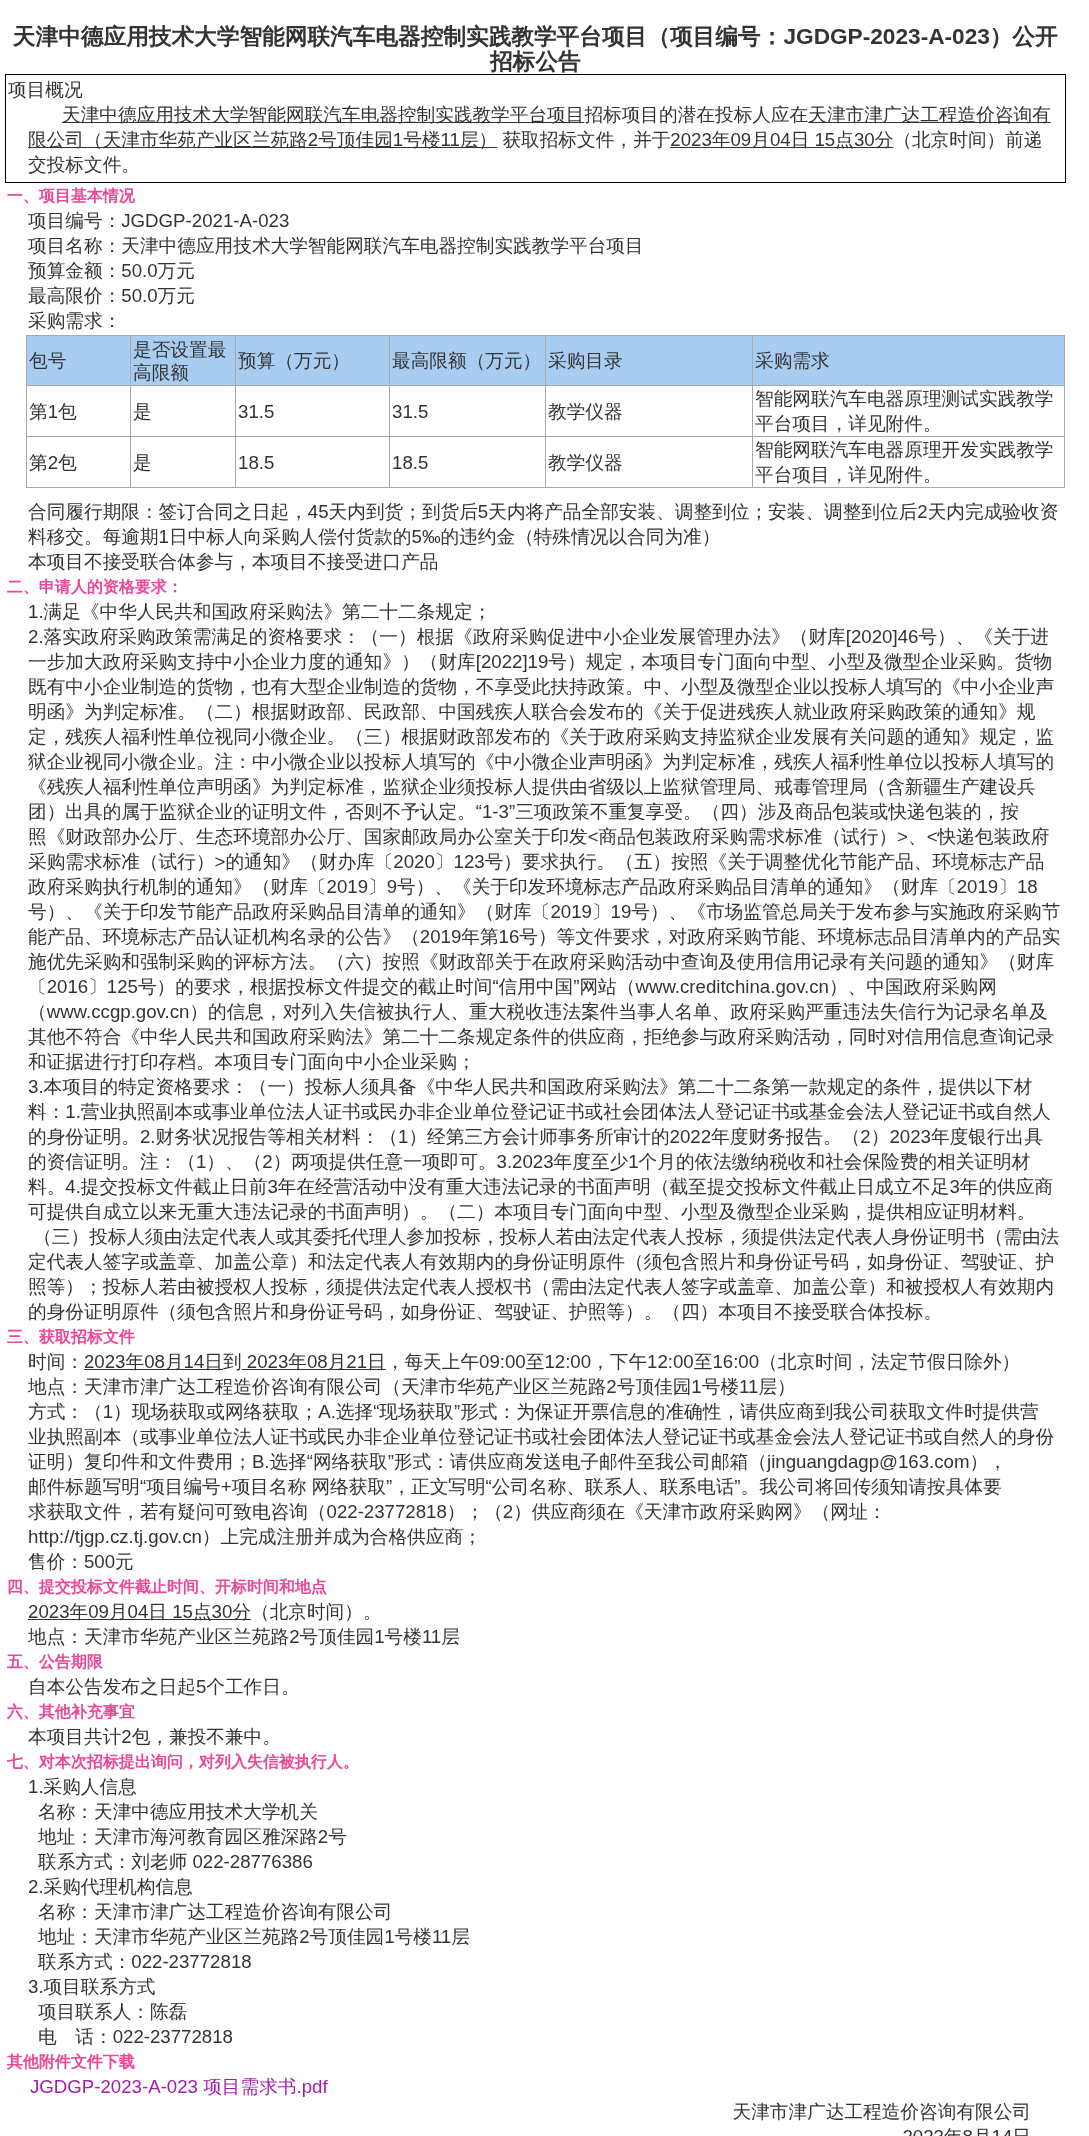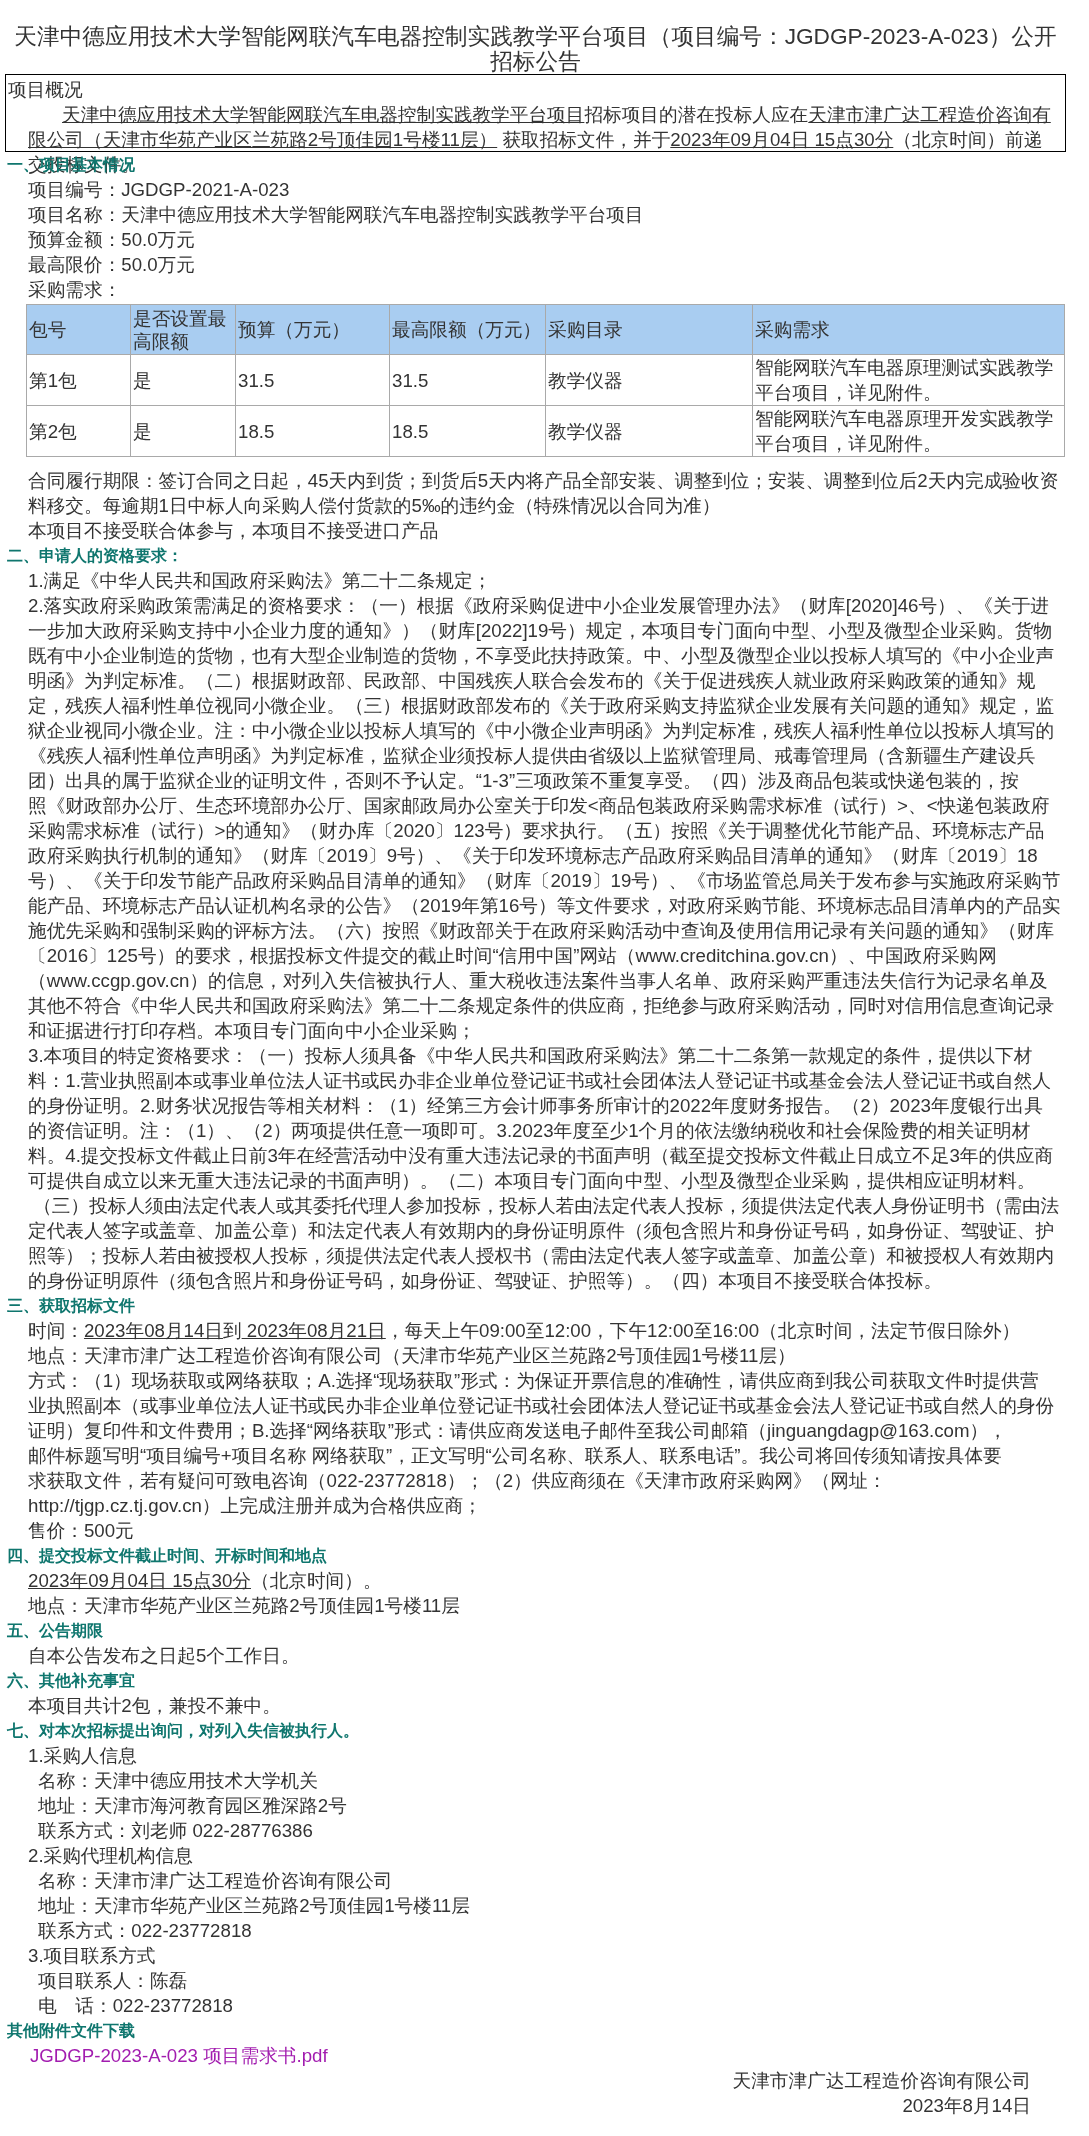--- a/index.html
+++ b/index.html
@@ -1,26 +1,26 @@
 <!DOCTYPE html>
 <html><head>
 <meta charset="utf-8">
 <style>
 *{box-sizing:border-box;margin:0;padding:0}
 html,body{width:1089px;height:2136px;background:#ffffff;overflow:hidden}
 body{font-family:"Liberation Sans",sans-serif;font-size:18.67px;line-height:25px;color:#333333}
 .page{position:relative;width:1089px;height:2136px;padding-top:24px}
 .wrap{margin-left:5px;width:1061px}
-.title{font-size:22.67px;font-weight:normal;line-height:25px;text-align:center;color:#333333}
+.title{font-size:22.67px;font-weight:bold;line-height:25px;text-align:center;color:#333333}
 .title span{display:block;white-space:nowrap;height:25px}
-.box{border:1px solid #000000;height:78px;padding:2px 0 0 2px;overflow:visible}
+.box{border:1px solid #000000;height:109px;padding:2px 0 0 2px;overflow:visible}
 .ln{display:block;white-space:pre;height:25px;line-height:25px}
 .bp{padding-left:20px}
 .bp1{padding-left:54px}
-.h{display:block;font-size:16px;font-weight:bold;padding-left:2px;height:25px;line-height:25px;white-space:pre;color:#0f766e}
+.h{display:block;font-size:16px;font-weight:bold;padding-left:2px;height:25px;line-height:25px;white-space:pre;color:#ec4899}
 .it{padding-left:23px}
 .it2{padding-left:33px}
 .u{text-decoration:underline}
 table.proc{margin:2px 0 11px 21px;width:1038px;border-collapse:collapse;table-layout:fixed}
 table.proc th,table.proc td{border:1px solid #a9a9a9;padding:0 2px;text-align:left;vertical-align:middle;font-weight:normal;line-height:25px;font-size:18.67px}
 table.proc thead th{background:#a9cdf1}
 table.proc thead th.wrapcell{line-height:23px}
 table.proc tr.hr{height:50px}
 table.proc tr.br{height:51px}
 .link{color:#a21caf;text-decoration:none;padding-left:25px;cursor:pointer}

